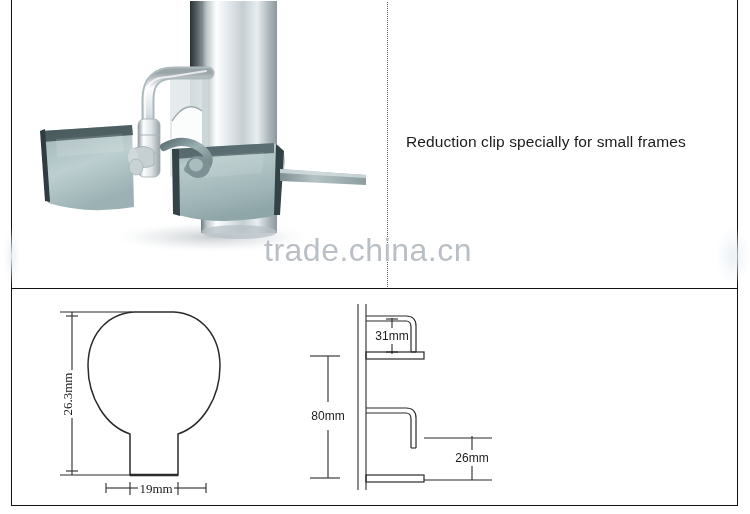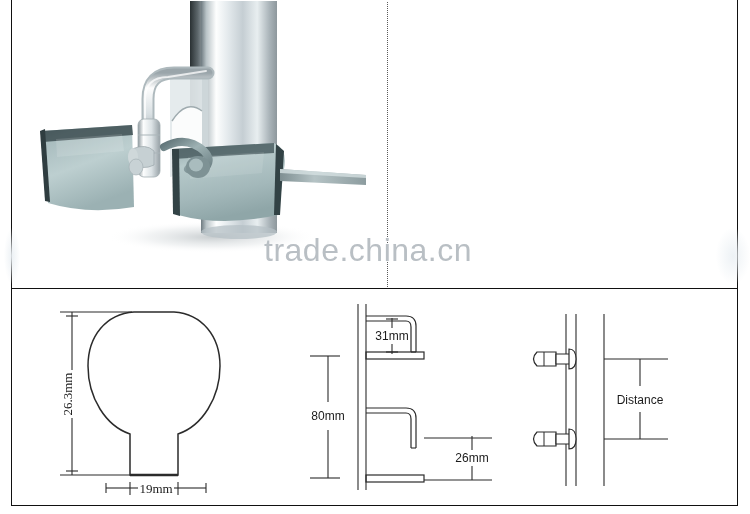--- a/index.html
+++ b/index.html
@@ -241,20 +241,21 @@
 
       <path d="M268 168 L354 174 L354 184 L268 180 Z" fill="url(#tempGrad)"></path>
       <path d="M268 168 L354 174 L354 177 L268 172 Z" fill="#d5e0e1" opacity="0.8"></path>
 
       <ellipse cx="124" cy="166" rx="7" ry="8" fill="#c8d2d5" stroke="#a5b0b4" stroke-width="0.7"></ellipse>
     </svg>
   </div>
 
   <div class="dotted-divider"></div>
 
+  <div class="caption">Reduction clip specially for small frames</div>
 
   <div class="watermark-blob"></div>
   <div class="watermark-blob2"></div>
   <div class="watermark">trade.china.cn</div>
 
   <div class="drawing" id="drawing-bulb">
     <svg width="276" height="214" viewBox="0 0 276 214" xmlns="http://www.w3.org/2000/svg" stroke="#2b2b2b" fill="none" stroke-width="1.1">
 
       <path d="M120 22 L160 22
                C188 24 206 46 206 76
@@ -315,39 +316,14 @@
       <text class="dim-text-sans" x="32" y="130" text-anchor="middle" stroke="none">80mm</text>
 
       <line x1="176" y1="146" x2="176" y2="160"></line>
       <line x1="176" y1="176" x2="176" y2="190"></line>
       <line x1="128" y1="148" x2="196" y2="148"></line>
       <line x1="128" y1="190" x2="196" y2="190"></line>
       <text class="dim-text-sans" x="176" y="172" text-anchor="middle" stroke="none">26mm</text>
     </svg>
   </div>
 
-  <div class="drawing" id="drawing-spacing">
-    <svg width="214" height="214" viewBox="0 0 214 214" xmlns="http://www.w3.org/2000/svg" stroke="#2b2b2b" fill="none" stroke-width="1.1">
-
-      <line x1="44" y1="24" x2="44" y2="196"></line>
-      <line x1="54" y1="24" x2="54" y2="196"></line>
-
-      <line x1="82" y1="24" x2="82" y2="196"></line>
-
-      <path d="M15 62 Q8 69 15 76 L34 76 L34 62 Z" fill="#fff" stroke-width="1.2"></path>
-      <path d="M34 64 L50 64 L50 74 L34 74 Z" fill="#fff" stroke-width="1.2"></path>
-      <path d="M47 59 Q54 59 54 69 Q54 79 47 79 Z" fill="#fff" stroke-width="1.2"></path>
-      <line x1="22" y1="62" x2="22" y2="76" stroke-width="1"></line>
-
-      <path d="M15 142 Q8 149 15 156 L34 156 L34 142 Z" fill="#fff" stroke-width="1.2"></path>
-      <path d="M34 144 L50 144 L50 154 L34 154 Z" fill="#fff" stroke-width="1.2"></path>
-      <path d="M47 139 Q54 139 54 149 Q54 159 47 159 Z" fill="#fff" stroke-width="1.2"></path>
-      <line x1="22" y1="142" x2="22" y2="156" stroke-width="1"></line>
-
-      <line x1="82" y1="69" x2="146" y2="69"></line>
-      <line x1="82" y1="149" x2="146" y2="149"></line>
-      <line x1="118" y1="69" x2="118" y2="96"></line>
-      <line x1="118" y1="122" x2="118" y2="149"></line>
-      <text class="dim-text-sans" x="118" y="114" text-anchor="middle" stroke="none">Distance</text>
-    </svg>
-  </div>
 
 </div>
 
 </body></html>

